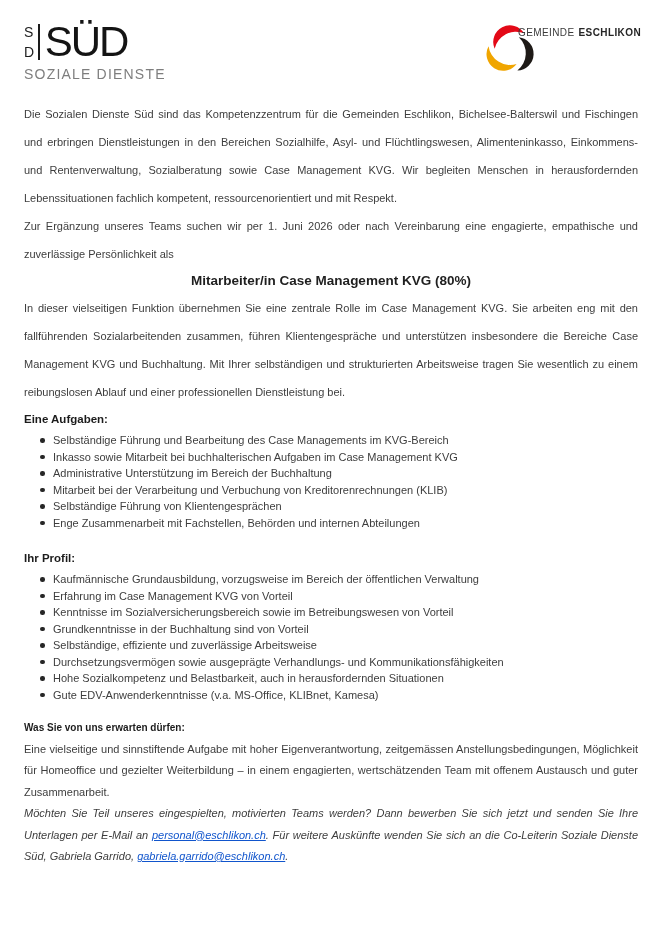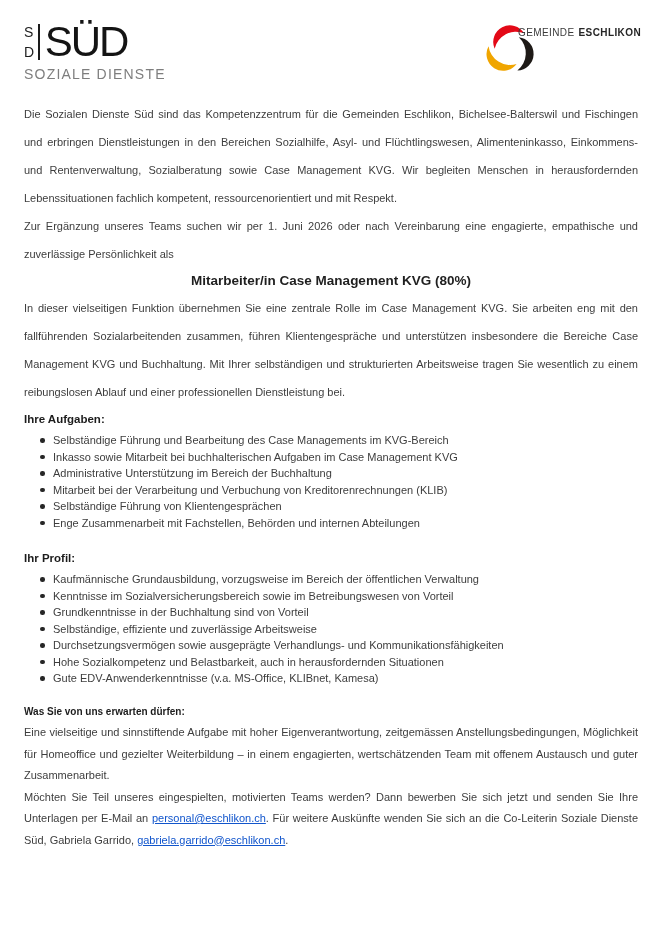--- a/index.html
+++ b/index.html
@@ -33,21 +33,21 @@
   .sec-heading{font-size:11.5px;font-weight:700;line-height:26px;margin:0;color:#1c1c1c;}
   .offer-heading{font-size:10px;font-weight:700;line-height:21.5px;margin:14px 0 0 0;color:#1c1c1c;}
 
   ul.bullets{list-style:none;margin:0;padding:0 0 0 29px;}
   ul.bullets li{position:relative;font-size:11px;line-height:16.5px;color:#3d3d3d;}
   ul.bullets li::before{content:"";position:absolute;left:-13px;top:6px;width:4.5px;height:4.5px;
     border-radius:50%;background:#262626;}
 
   a.email{color:#1155CC;text-decoration:underline;cursor:pointer;}
 
-  .mt8{margin-top:8px;} .mt14{margin-top:14px;} .mt16{margin-top:16px;} .mt4{margin-top:4px;}
+  .mt8{margin-top:8px;} .mt14{margin-top:14px;} .mt16{margin-top:16px;font-style:italic;} .mt4{margin-top:4px;}
 </style>
 </head>
 <body>
 
 <div class="page">
 
   <div class="header">
 
     <div class="sd-logo">
       <div class="sd-row">
@@ -76,33 +76,34 @@
   <div class="content">
 
     <p class="body">Die Sozialen Dienste Süd sind das Kompetenzzentrum für die Gemeinden Eschlikon, Bichelsee-Balterswil und Fischingen und erbringen Dienstleistungen in den Bereichen Sozialhilfe, Asyl- und Flüchtlingswesen, Alimenteninkasso, Einkommens- und Rentenverwaltung, Sozialberatung sowie Case Management KVG. Wir begleiten Menschen in herausfordernden Lebenssituationen fachlich kompetent, ressourcenorientiert und mit Respekt.</p>
 
     <p class="body">Zur Ergänzung unseres Teams suchen wir per 1. Juni 2026 oder nach Vereinbarung eine engagierte, empathische und zuverlässige Persönlichkeit als</p>
 
     <h1 class="job-title">Mitarbeiter/in Case Management KVG (80%)</h1>
 
     <p class="body mt8">In dieser vielseitigen Funktion übernehmen Sie eine zentrale Rolle im Case Management KVG. Sie arbeiten eng mit den fallführenden Sozialarbeitenden zusammen, führen Klientengespräche und unterstützen insbesondere die Bereiche Case Management KVG und Buchhaltung. Mit Ihrer selbständigen und strukturierten Arbeitsweise tragen Sie wesentlich zu einem reibungslosen Ablauf und einer professionellen Dienstleistung bei.</p>
 
-    <h2 class="sec-heading">Ihre Aufgaben:</h2>
+    <h2 class="sec-heading">Eine Aufgaben:</h2>
     <ul class="bullets mt8">
         <li><span>Selbständige Führung und Bearbeitung des Case Managements im KVG-Bereich</span></li>
         <li><span>Inkasso sowie Mitarbeit bei buchhalterischen Aufgaben im Case Management KVG</span></li>
         <li><span>Administrative Unterstützung im Bereich der Buchhaltung</span></li>
         <li><span>Mitarbeit bei der Verarbeitung und Verbuchung von Kreditorenrechnungen (KLIB)</span></li>
         <li><span>Selbständige Führung von Klientengesprächen</span></li>
         <li><span>Enge Zusammenarbeit mit Fachstellen, Behörden und internen Abteilungen</span></li>
       </ul>
 
     <h2 class="sec-heading mt14">Ihr Profil:</h2>
     <ul class="bullets mt4">
         <li><span>Kaufmännische Grundausbildung, vorzugsweise im Bereich der öffentlichen Verwaltung</span></li>
+        <li><span>Erfahrung im Case Management KVG von Vorteil</span></li>
         <li><span>Kenntnisse im Sozialversicherungsbereich sowie im Betreibungswesen von Vorteil</span></li>
         <li><span>Grundkenntnisse in der Buchhaltung sind von Vorteil</span></li>
         <li><span>Selbständige, effiziente und zuverlässige Arbeitsweise</span></li>
         <li><span>Durchsetzungsvermögen sowie ausgeprägte Verhandlungs- und Kommunikationsfähigkeiten</span></li>
         <li><span>Hohe Sozialkompetenz und Belastbarkeit, auch in herausfordernden Situationen</span></li>
         <li><span>Gute EDV-Anwenderkenntnisse (v.a. MS-Office, KLIBnet, Kamesa)</span></li>
       </ul>
 
     <h2 class="offer-heading">Was Sie von uns erwarten dürfen:</h2>
     <p class="body2">Eine vielseitige und sinnstiftende Aufgabe mit hoher Eigenverantwortung, zeitgemässen Anstellungsbedingungen, Möglichkeit für Homeoffice und gezielter Weiterbildung – in einem engagierten, wertschätzenden Team mit offenem Austausch und guter Zusammenarbeit.</p>

